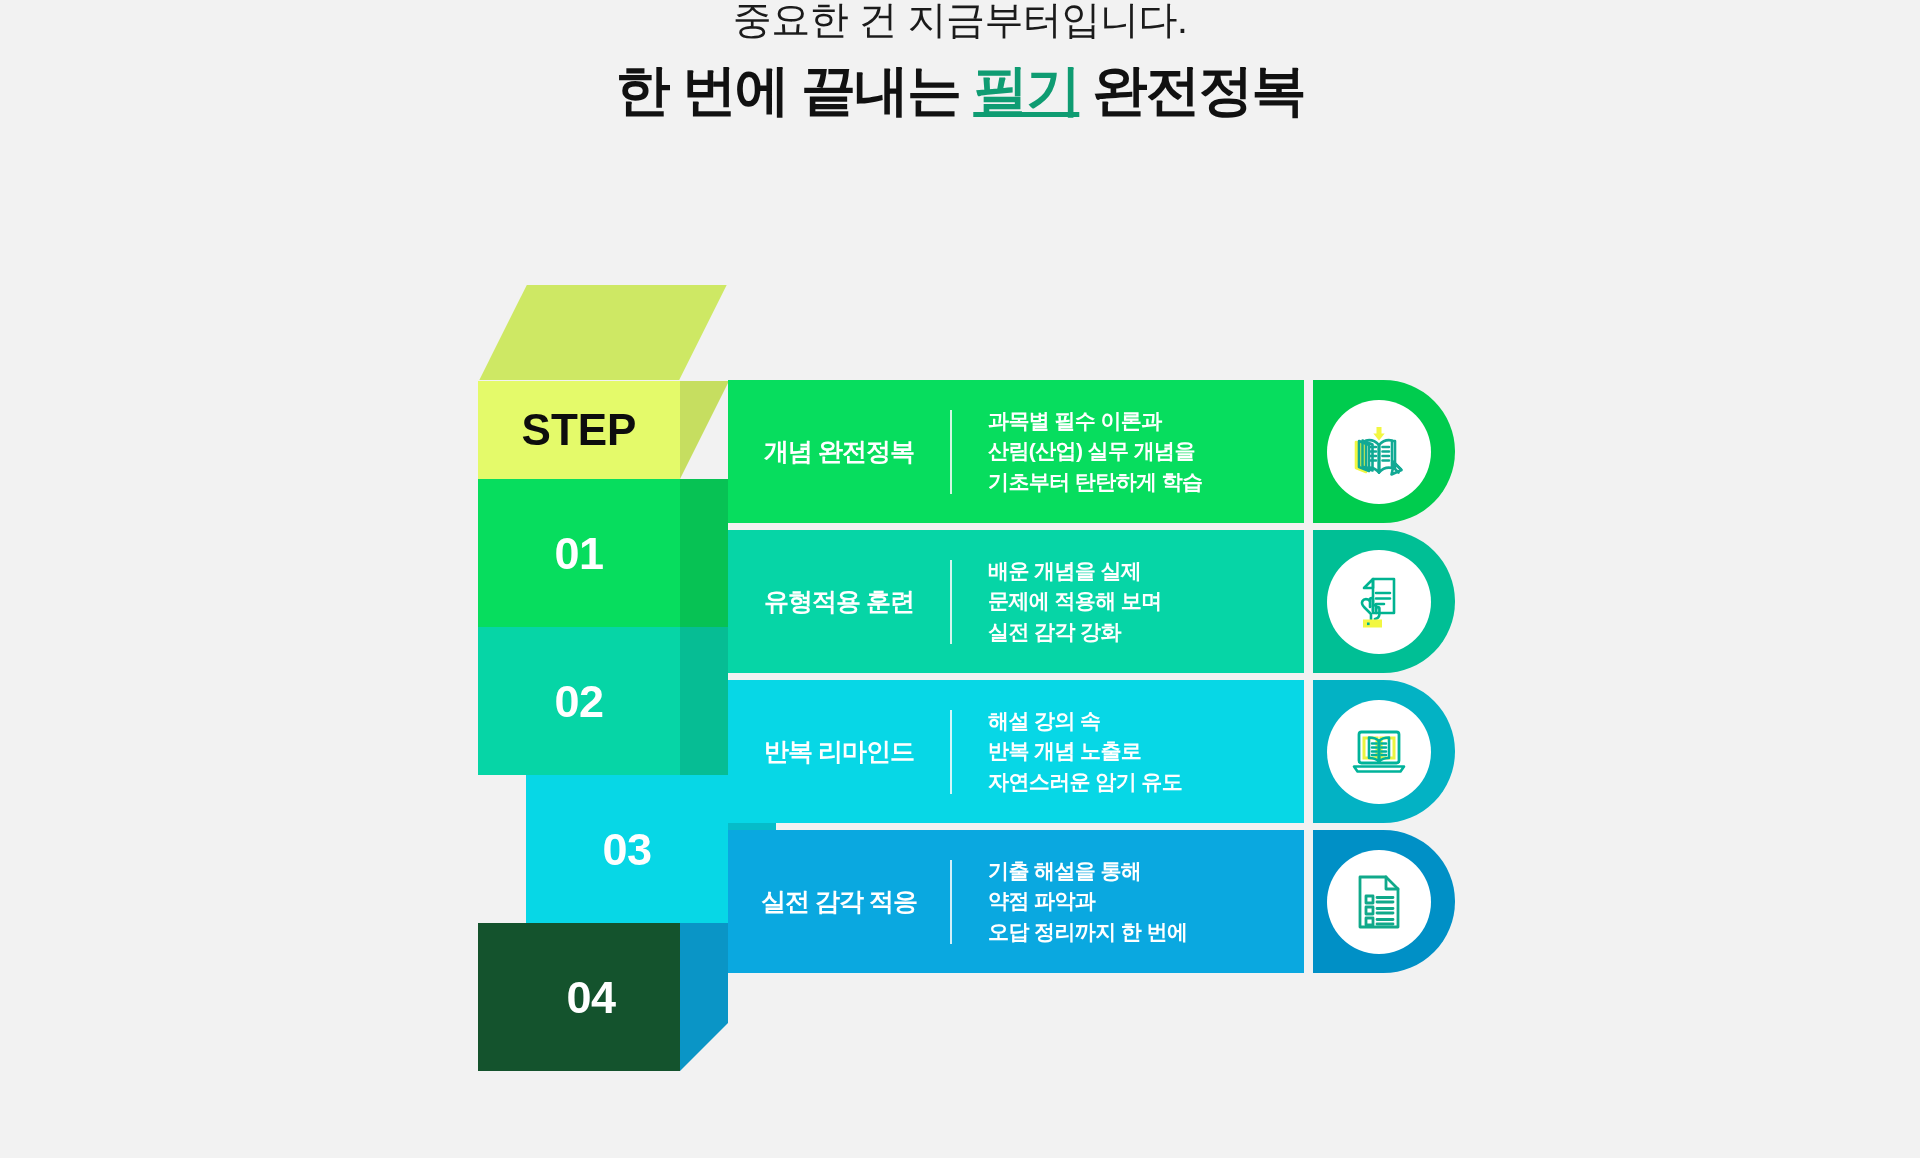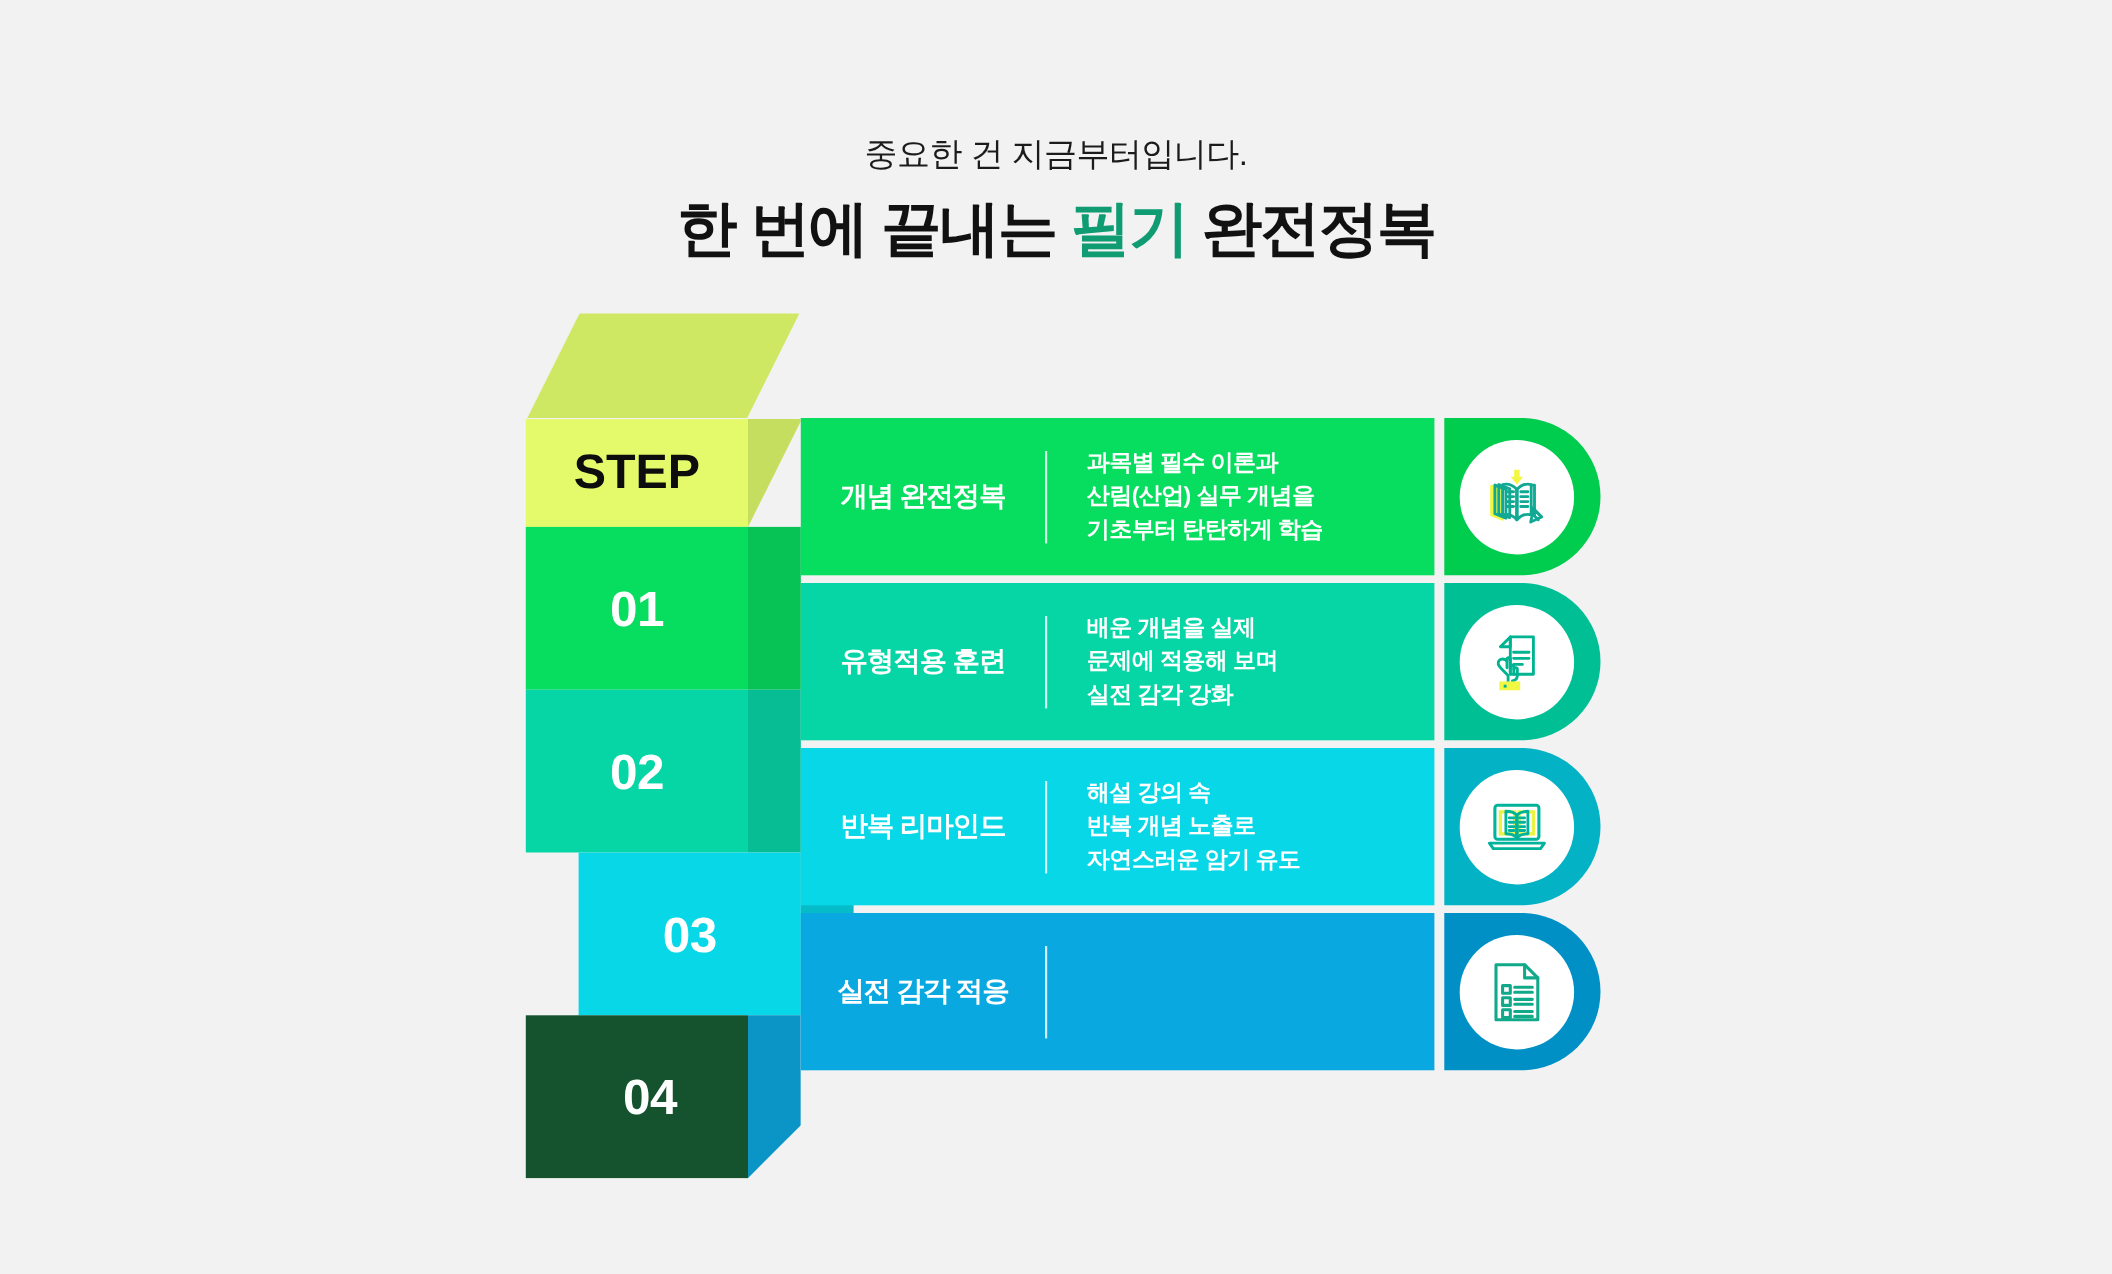--- a/index.html
+++ b/index.html
@@ -7,31 +7,30 @@
     width:1920px; height:1158px;
     background:#f2f2f2;
     font-family:"Liberation Sans","DejaVu Sans",sans-serif;
     overflow:hidden;
   }
   #stage{ position:relative; width:1920px; height:1158px; background:#f2f2f2; }
 
   
   .head{ position:absolute; left:0; top:0; width:1920px; text-align:center; }
   .subtitle{
-    margin-top:126px;
-    font-size:30px; font-weight:400; color:#1b1b1b;
+    font-size:39px; font-weight:400; color:#1b1b1b;
     letter-spacing:-0.5px; line-height:1;
   }
   .title{
     margin-top:24px;
     font-size:55px; font-weight:800; color:#111111;
     letter-spacing:-2px; line-height:1;
     white-space:nowrap;
   }
-  .title .hl{ color:#0f9c72; }
+  .title .hl{ color:#0f9c72;text-decoration:underline; }
 
   
   #tower{ position:absolute; left:478px; top:285px; width:250px; height:788px; }
 
   .cube-top{
     position:absolute; left:0; top:0;
     width:250px; height:95px;
     overflow:visible;
   }
   .block{
@@ -237,20 +236,23 @@
           </g>
         </svg>
       </div>
     </div>
   </div>
 
   <div class="row" id="row-4" style="top:830px;">
     <div class="bar" style="background: rgb(10, 168, 224);">
       <div class="rowtitle">실전 감각 적응</div>
       <div class="vline"></div>
+      <div class="desc">기출 해설을 통해
+약점 파악과
+오답 정리까지 한 번에</div>
     </div>
     <div class="badge" style="background: rgb(0, 144, 198);">
       <div class="disc">
         <svg width="66" height="66" viewBox="0 0 66 66">
           <g fill="none" stroke="#10a98a" stroke-width="2.8" stroke-linejoin="round" stroke-linecap="round">
             <path d="M14 8 h26 l12 12 v38 H14 z"></path>
             <path d="M40 8 v12 h12"></path>
             <rect x="20" y="27" width="7" height="7"></rect>
             <rect x="20" y="38" width="7" height="7"></rect>
             <rect x="20" y="49" width="7" height="7"></rect>

